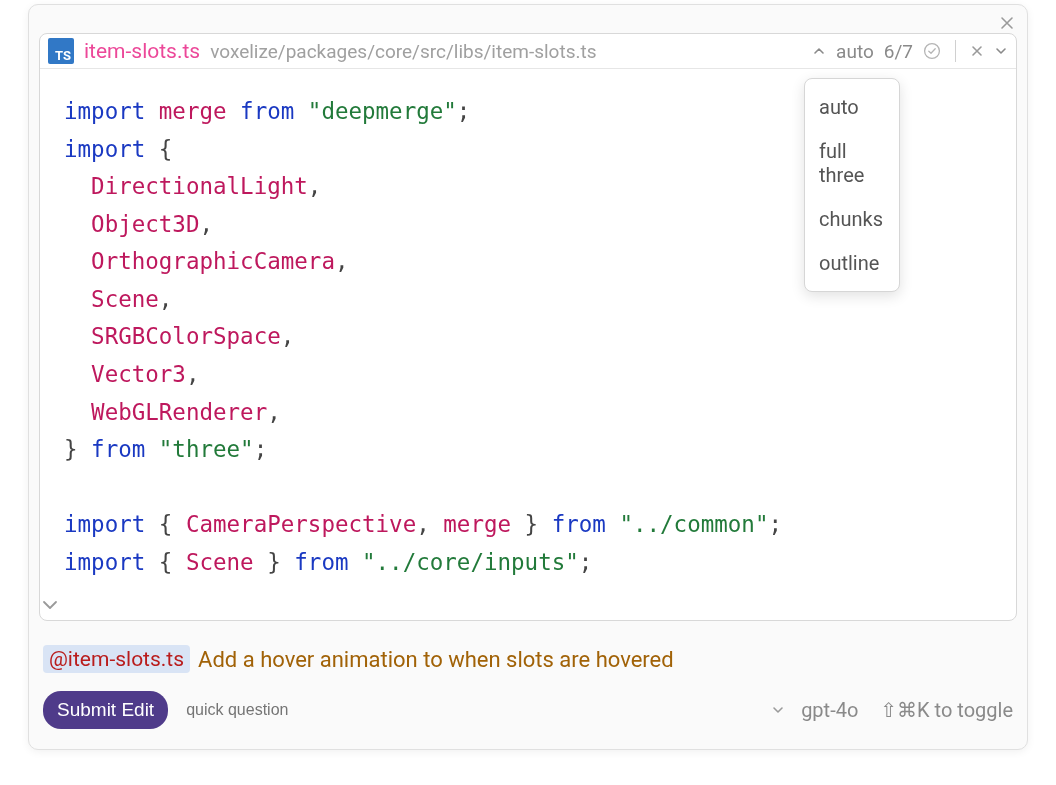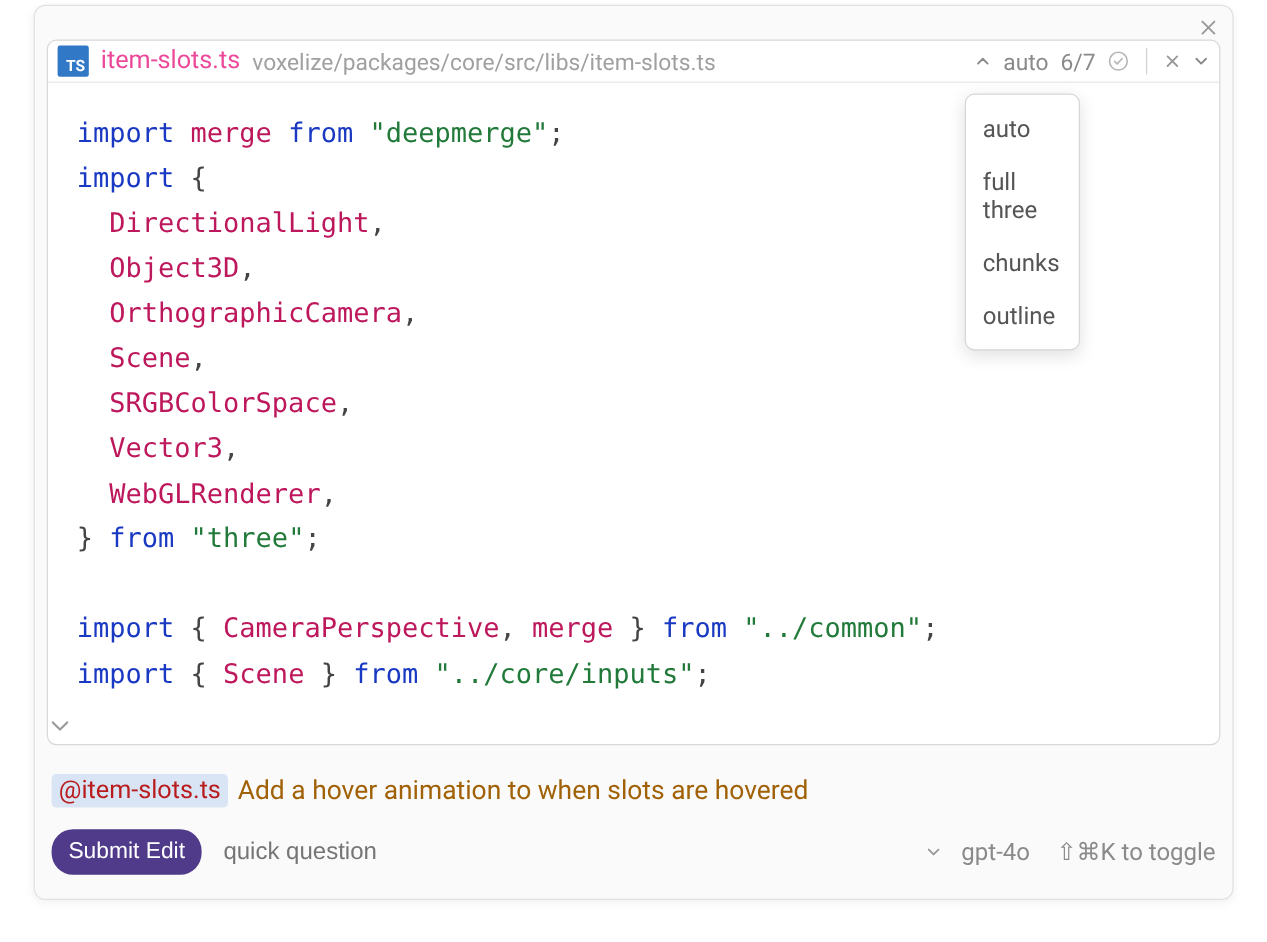--- a/index.html
+++ b/index.html
@@ -112,21 +112,21 @@
     background:#4f3b8a;
     color:#fff;
     border:none;
     border-radius:18px;
     padding: 8px 14px;
     font-size:19px;
     cursor:pointer;
   }
   .quick-q {
     background:transparent; border:none;
-    color:#a21caf; font-size:20px;
+    color:#a21caf; font-size:16px;
     outline:none; width: 300px;
   }
   .bottom-right {
     margin-left:auto;
     display:flex; align-items:center; gap:22px;
     color:#8a8a8a; font-size:20px;
   }
   .model-picker { display:flex; align-items:center; gap:16px; cursor:pointer;}
   svg { display:block; }
 </style>

